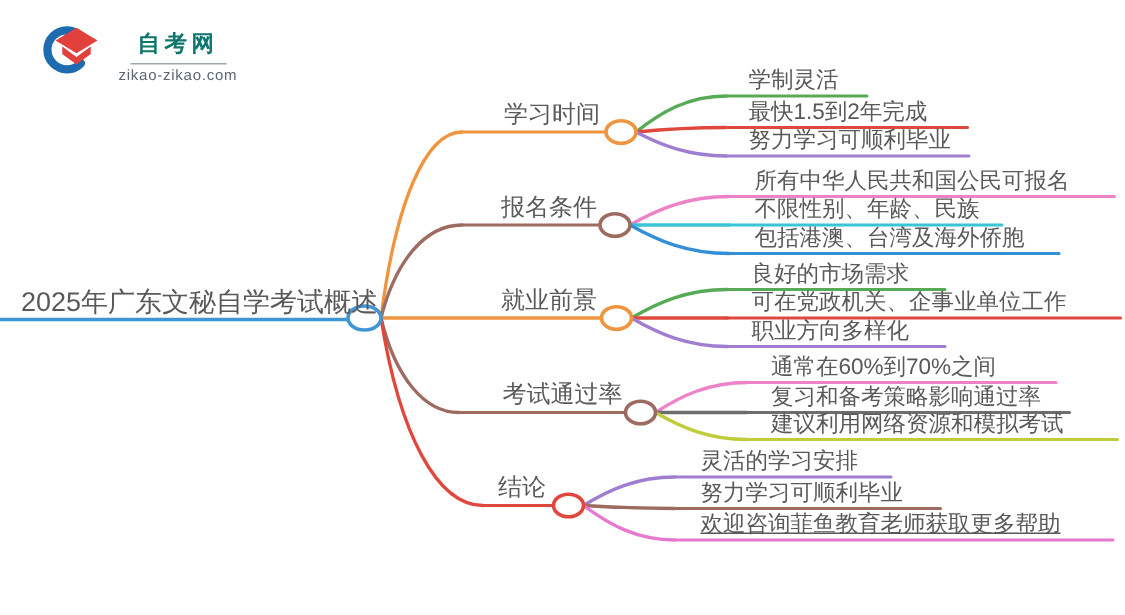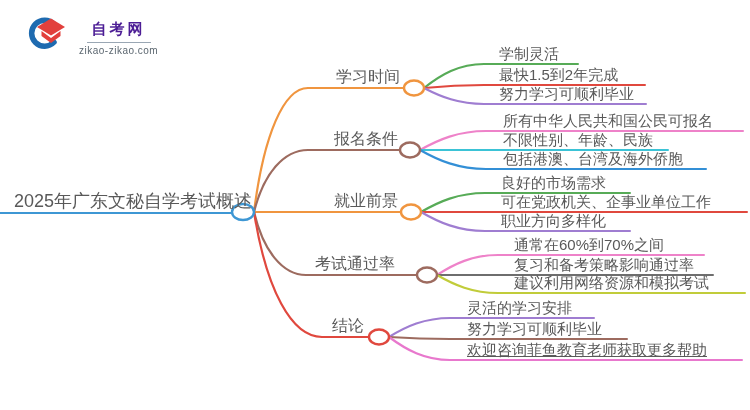--- a/index.html
+++ b/index.html
@@ -6,21 +6,21 @@
   #stage{position:relative;width:750px;height:410px;background:#fff;overflow:hidden;
          font-family:"Liberation Sans","DejaVu Sans",sans-serif;}
   #mindmap-svg{position:absolute;left:0;top:0;}
   .mm-label{position:absolute;color:#595959;white-space:nowrap;line-height:1.15;}
   .mm-root-label{font-size:18px;text-align:center;}
   .mm-branch-label{font-size:16px;}
   .mm-child-label{font-size:15px;}
   #logo{position:absolute;left:27px;top:14px;display:flex;align-items:flex-start;}
   #logo-icon{width:40px;height:38px;margin-right:12px;}
   #logo-text{display:flex;flex-direction:column;align-items:center;padding-top:6px;}
-  #logo-title{font-size:15px;font-weight:bold;color:#4c1d95;letter-spacing:3px;}
+  #logo-title{font-size:15px;font-weight:bold;color:#0f766e;letter-spacing:3px;}
   #logo-divider{width:64px;height:0;border-top:1px solid #9aa7b4;margin:3px 0 2px 0;}
   #logo-url{font-size:10px;color:#5c6770;letter-spacing:0.5px;}
 </style>
 </head>
 <body>
 
 <div id="stage">
 
   <div id="logo">
     <svg id="logo-icon" viewBox="0 0 40 38">
@@ -89,21 +89,21 @@
     <div class="mm-label mm-child-label" style="left: 499px; top: 66px;">最快1.5到2年完成</div>
     <div class="mm-label mm-child-label" style="left: 499px; top: 85px;">努力学习可顺利毕业</div>
     <div class="mm-label mm-branch-label" style="left: 334px; top: 130px;">报名条件</div>
     <div class="mm-label mm-child-label" style="left: 503px; top: 112px;">所有中华人民共和国公民可报名</div>
     <div class="mm-label mm-child-label" style="left: 503px; top: 131px;">不限性别、年龄、民族</div>
     <div class="mm-label mm-child-label" style="left: 503px; top: 150px;">包括港澳、台湾及海外侨胞</div>
     <div class="mm-label mm-branch-label" style="left: 334px; top: 192px;">就业前景</div>
     <div class="mm-label mm-child-label" style="left: 501px; top: 174px;">良好的市场需求</div>
     <div class="mm-label mm-child-label" style="left: 501px; top: 193px;">可在党政机关、企事业单位工作</div>
     <div class="mm-label mm-child-label" style="left: 501px; top: 212px;">职业方向多样化</div>
-    <div class="mm-label mm-branch-label" style="left: 315px; top: 255px;">考试通过率</div>
+    <div class="mm-label mm-branch-label" style="left: 335px; top: 255px;">考试通过率</div>
     <div class="mm-label mm-child-label" style="left: 514px; top: 236px; text-align: center;">通常在60%到70%之间</div>
     <div class="mm-label mm-child-label" style="left: 514px; top: 274px;">建议利用网络资源和模拟考试</div>
     <div class="mm-label mm-child-label" style="left: 514px; top: 256px;">复习和备考策略影响通过率</div>
     <div class="mm-label mm-branch-label" style="left: 332px; top: 317px;">结论</div>
     <div class="mm-label mm-child-label" style="left: 467px; top: 299px;">灵活的学习安排</div>
     <div class="mm-label mm-child-label" style="left: 467px; top: 320px;">努力学习可顺利毕业</div>
     <div class="mm-label mm-child-label" style="left: 467px; top: 341px; text-decoration: underline;">欢迎咨询菲鱼教育老师获取更多帮助</div>
     <div class="mm-label mm-root-label" style="left: 14px; top: 191px;">2025年广东文秘自学考试概述</div>
   </div>
 

